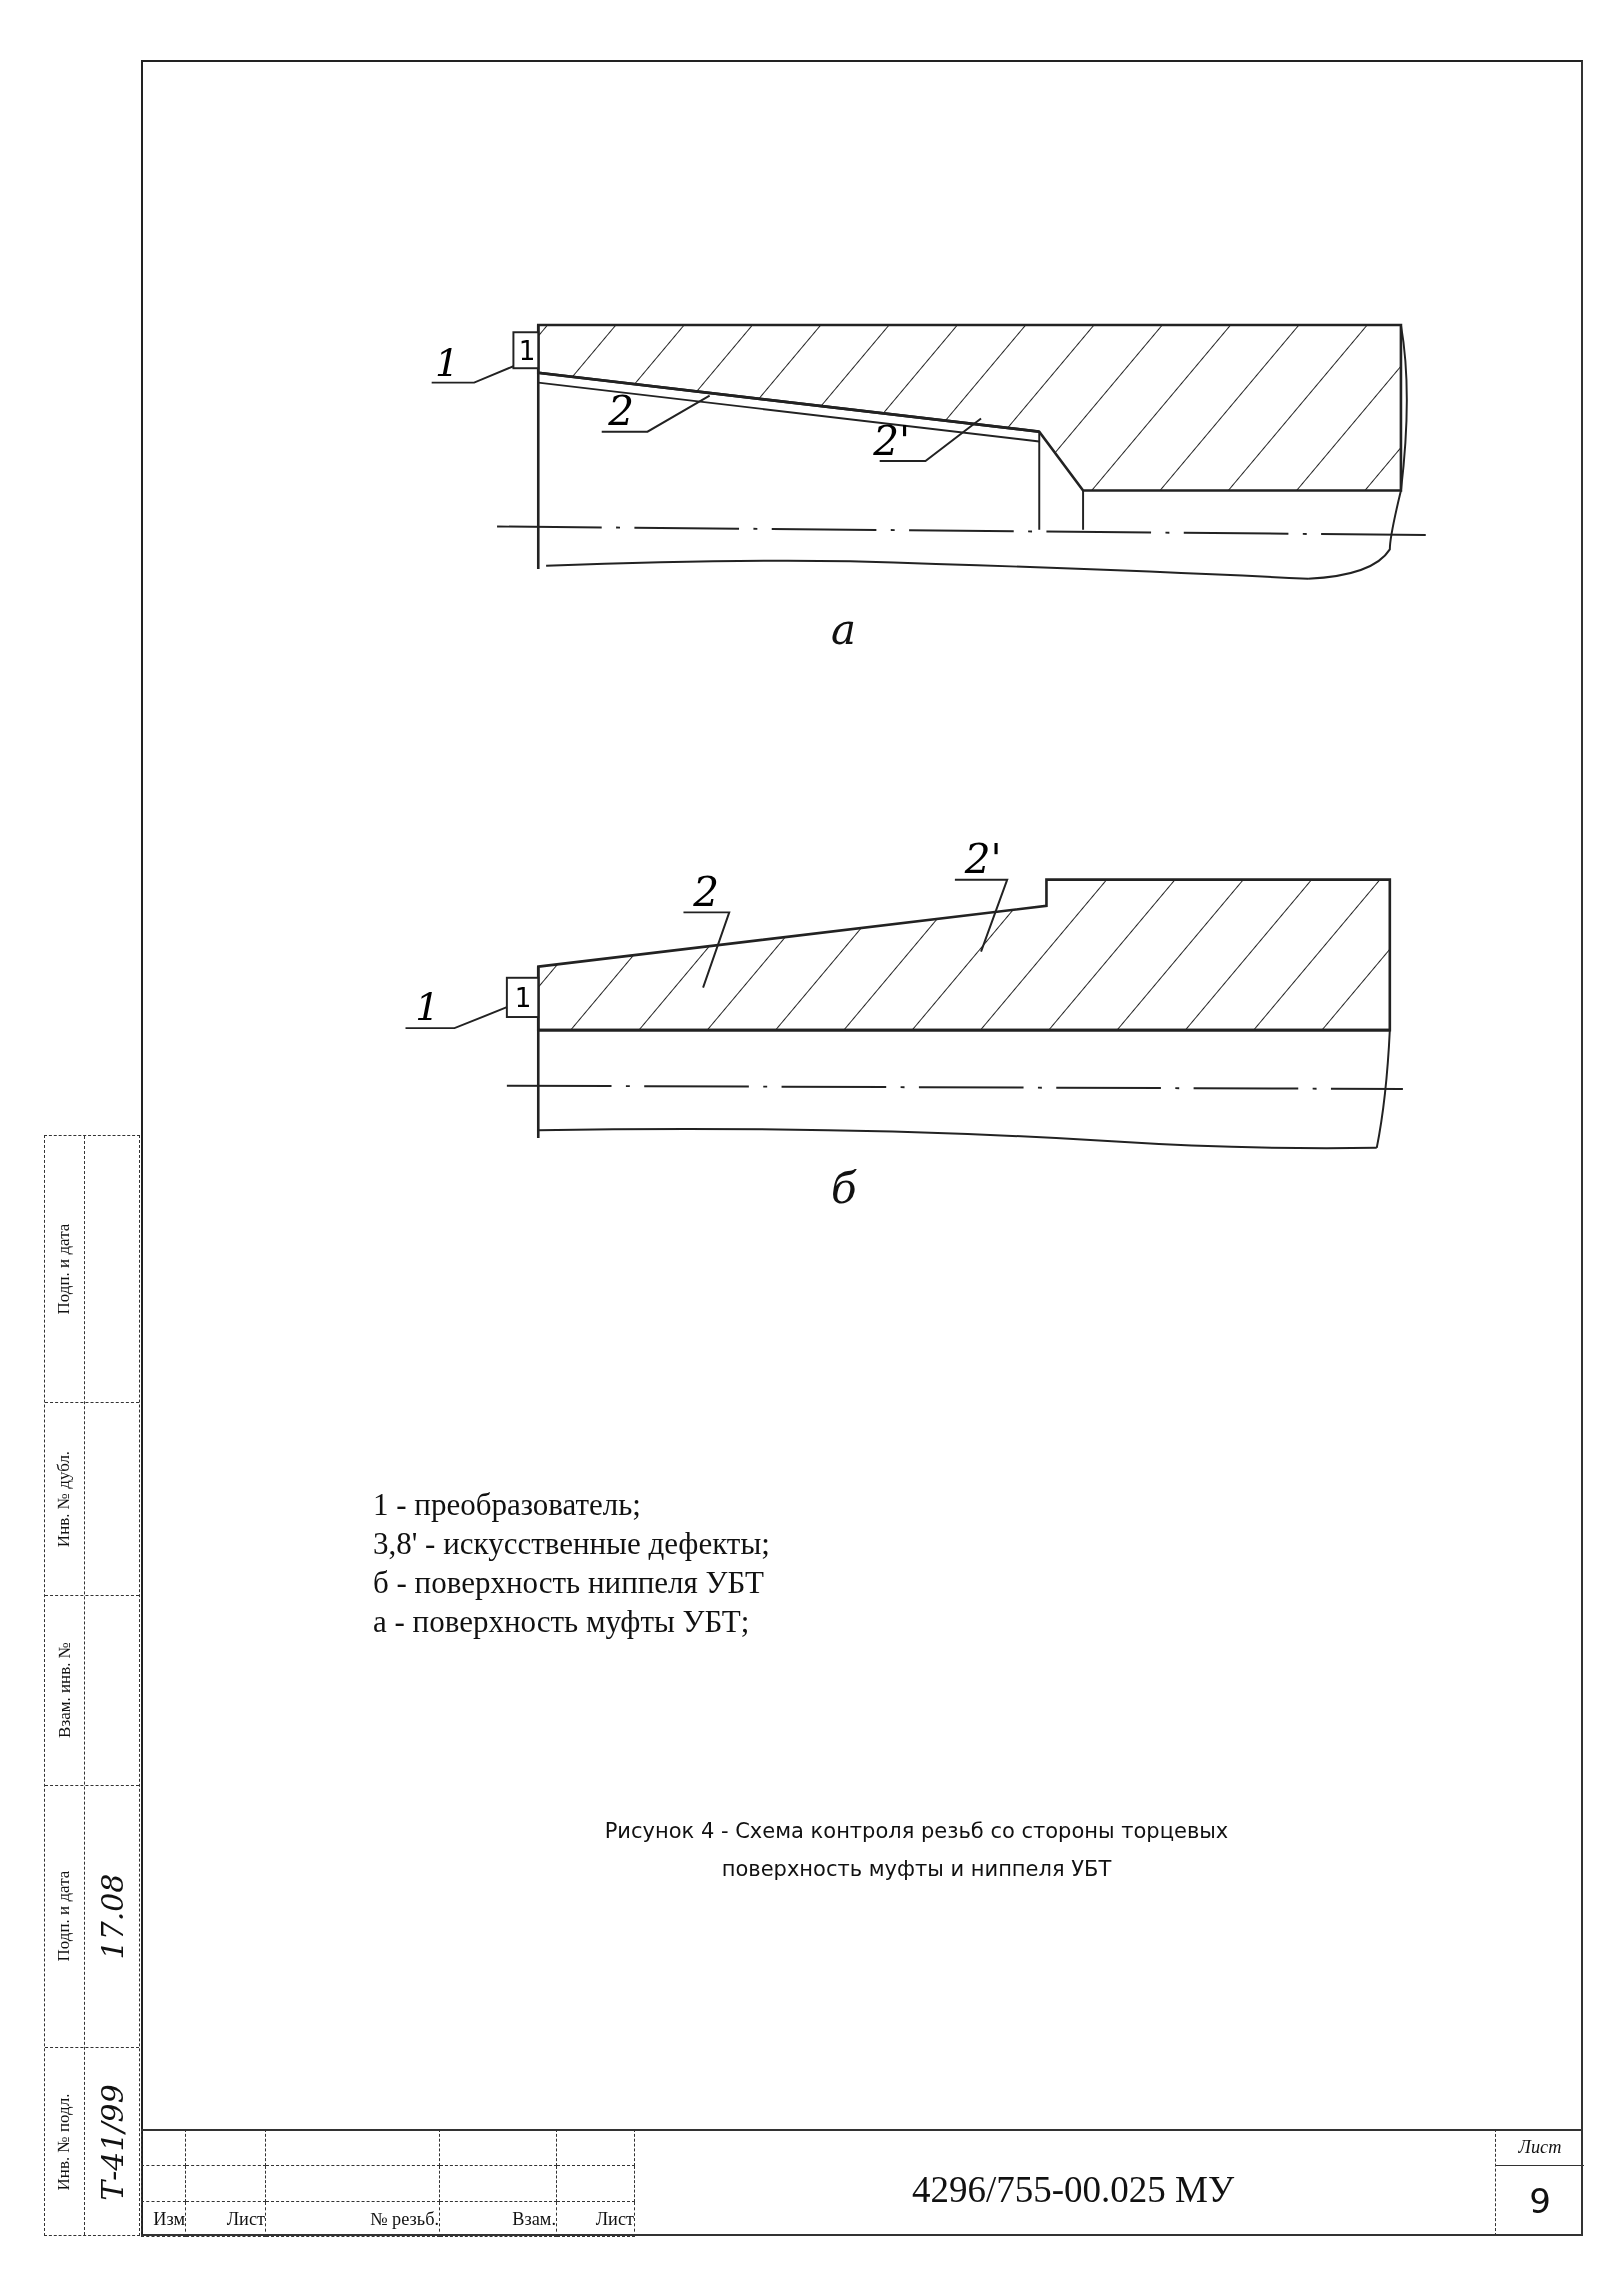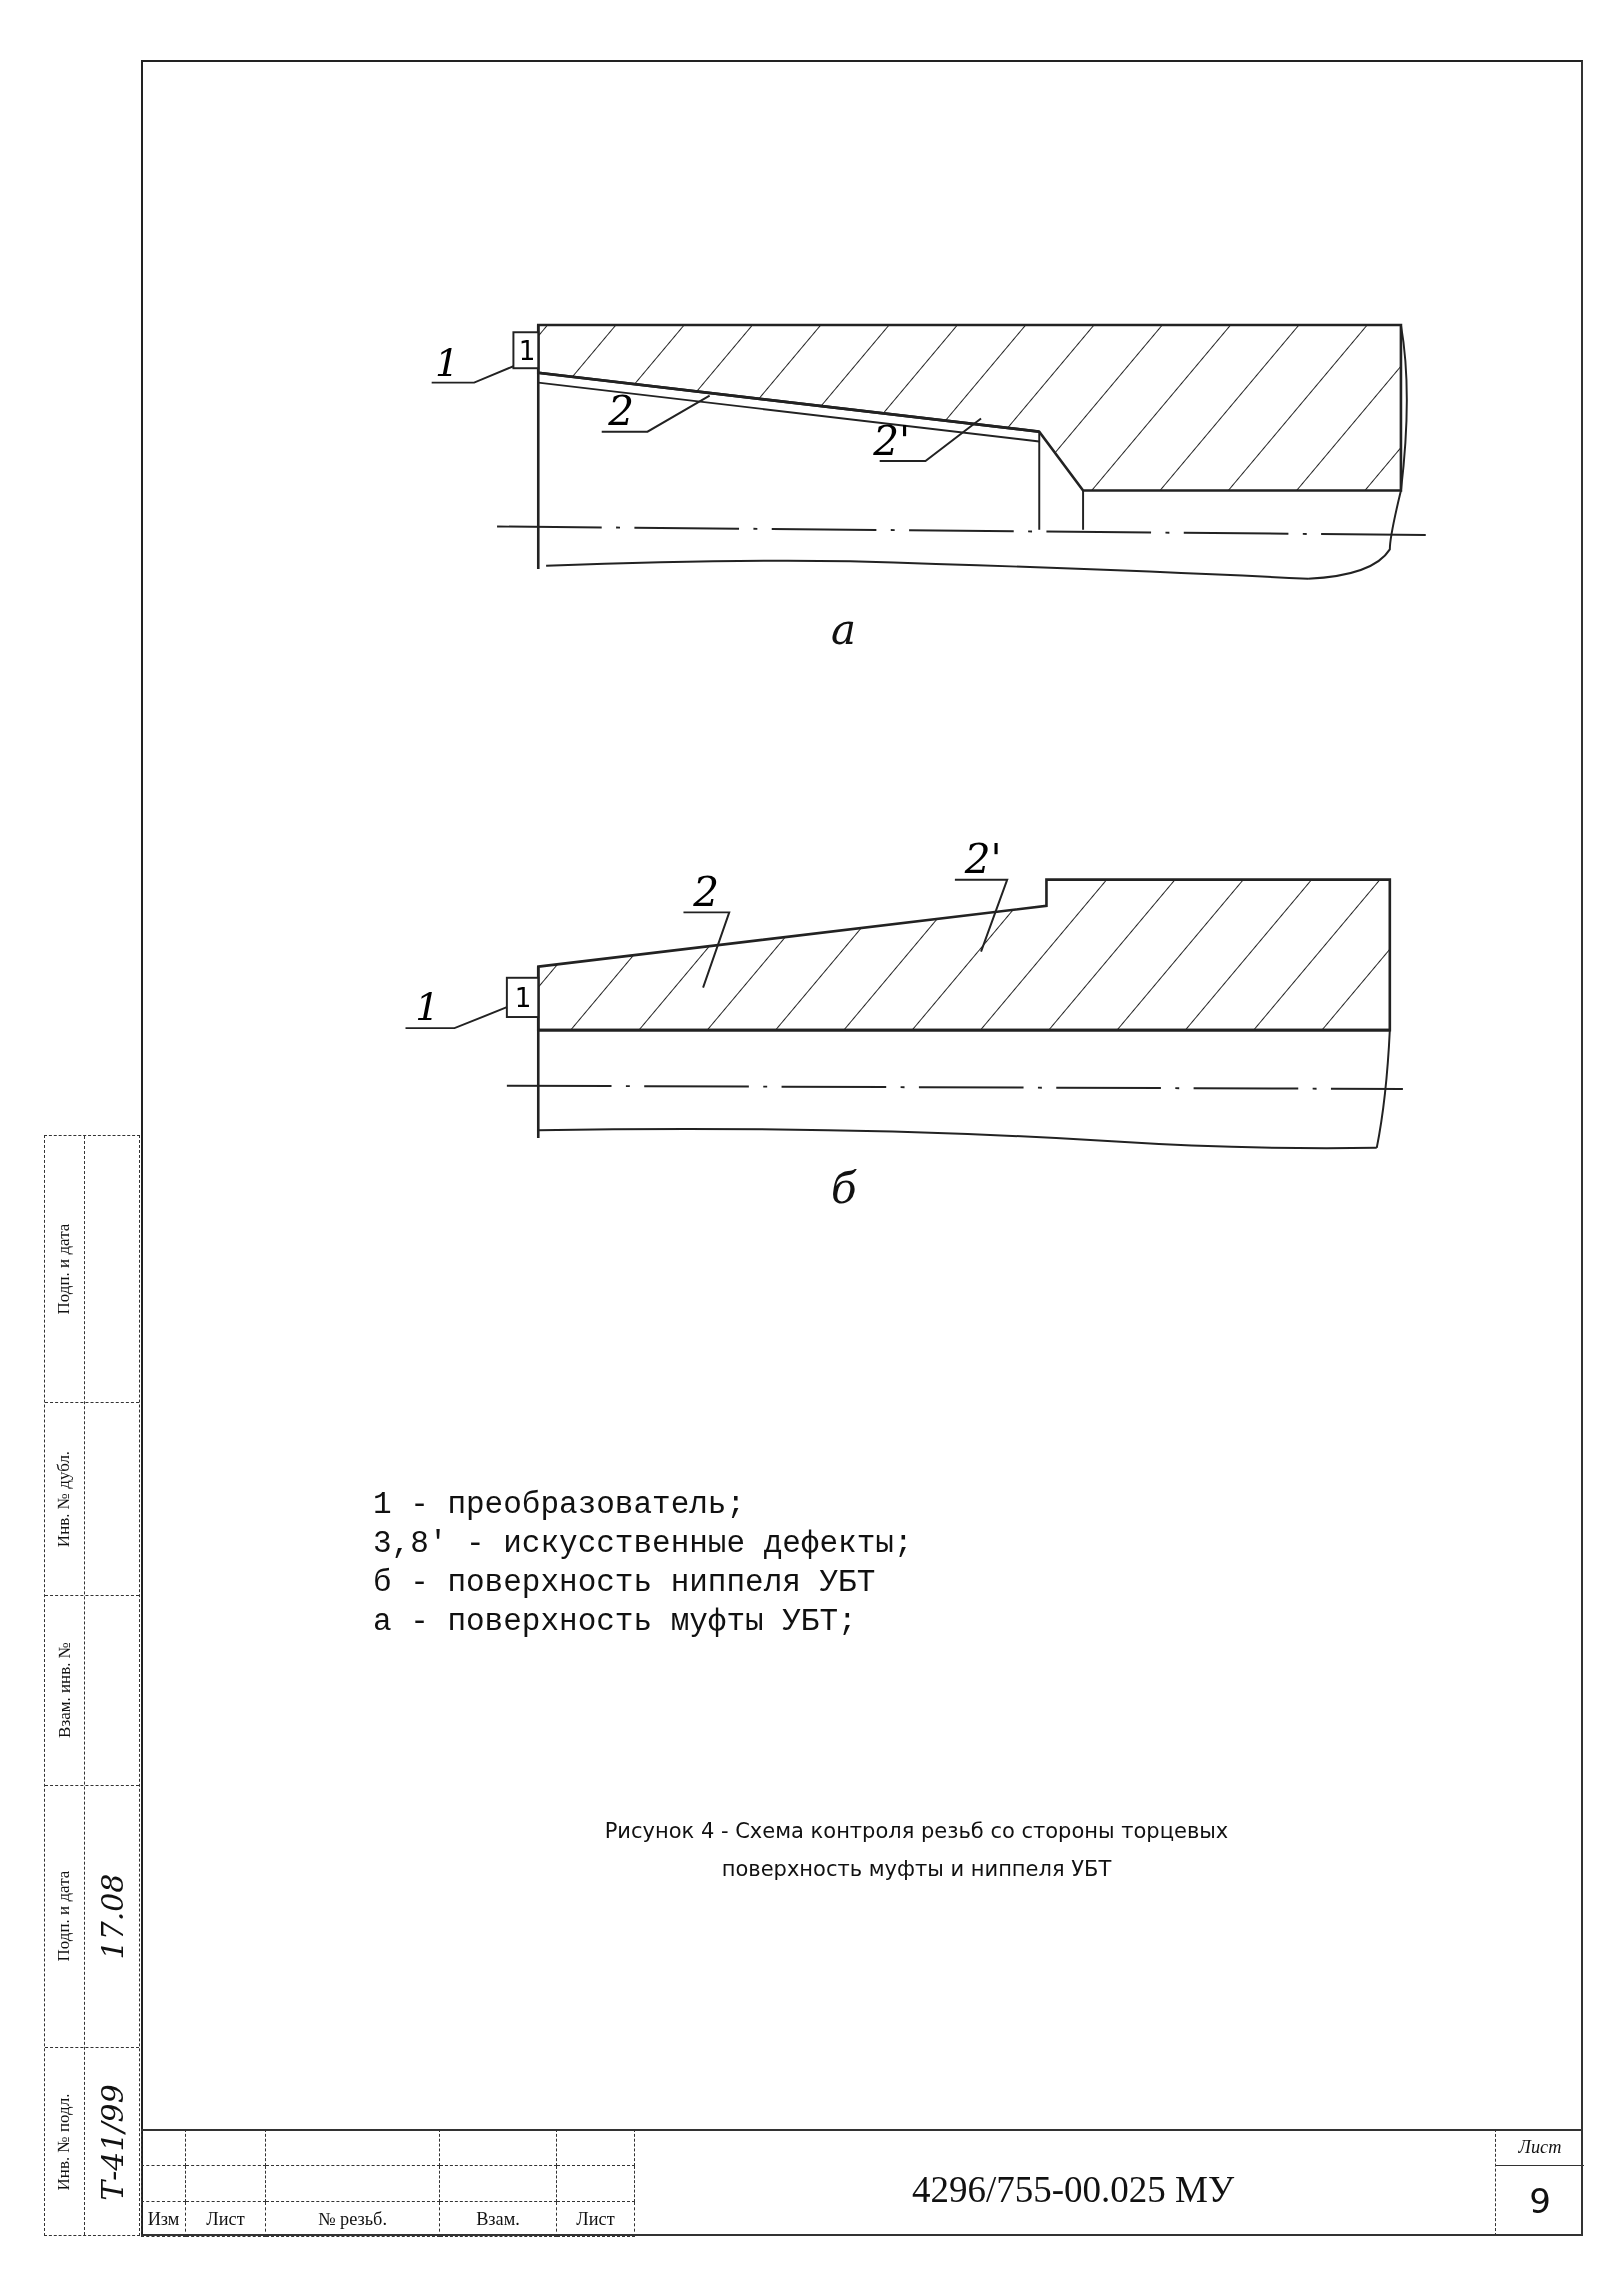--- a/index.html
+++ b/index.html
@@ -1,32 +1,32 @@
 <!DOCTYPE html>
 <html style="font-size:10.5px"><head>
 <meta charset="utf-8">
 <style>
   html,body{margin:0;padding:0;background:#fff;}
   body{width:1622px;height:2295px;position:relative;overflow:hidden;font-family:"DejaVu Sans",sans-serif;color:#111;}
   .frame{position:absolute;left:141px;top:60px;width:1442px;height:2176px;border-left:2.6px solid #222;border-top:2.6px solid #222;border-right:2px solid #333;border-bottom:2px solid #333;box-sizing:border-box;}
   svg.draw{position:absolute;left:0;top:0;}
-  .legend{position:absolute;left:373px;top:1485px;font-size:31px;line-height:39px;font-family:Liberation Mono, monospace;}
+  .legend{position:absolute;left:373px;top:1485px;font-size:31px;line-height:39px;font-family:Liberation Serif, serif;}
   .legend div{white-space:nowrap;}
   .caption{position:absolute;left:406px;top:1812px;width:1021px;text-align:center;font-size:21px;line-height:38px;}
   .fig-label{position:absolute;font-family:"DejaVu Serif",serif;font-style:italic;font-size:42px;}
   .stamp{position:absolute;left:44px;top:1135px;width:96px;height:1101px;border:1.3px dashed #333;box-sizing:border-box;}
   .stamp .divv{position:absolute;left:39px;top:0;bottom:0;border-left:1.3px dashed #333;}
   .stamp .cell{position:absolute;left:0;width:39px;display:flex;align-items:center;justify-content:center;}
   .stamp .cell span{transform:rotate(-90deg);white-space:nowrap;font-family:"Liberation Serif",serif;font-size:17px;}
   .stamp .hline{position:absolute;left:0;right:0;border-top:1.3px dashed #333;}
   .stamp .hand{position:absolute;left:39px;width:57px;display:flex;align-items:center;justify-content:center;}
   .stamp .hand span{transform:rotate(-90deg);white-space:nowrap;font-family:"DejaVu Serif",serif;font-style:italic;font-size:30px;}
   .tb{position:absolute;left:141px;top:2129px;width:1442px;height:107px;}
   .tb table{border-collapse:collapse;position:absolute;left:0;top:0;height:107px;}
-  .tb td{border:1.3px dashed #333;font-family:"Liberation Serif",serif;font-size:18.3px;text-align:center;padding:0;}
+  .tb td{border:1.3px dashed #333;font-family:"Liberation Serif",serif;font-size:18.3px;text-align:right;padding:0;}
   .tb .code{position:absolute;left:510px;top:13px;width:844px;height:94px;display:flex;align-items:center;justify-content:center;font-family:"Liberation Serif",serif;font-size:37px;}
   .tb .sheet{position:absolute;left:1354px;top:0;width:88px;height:107px;border-left:1.3px dashed #333;}
   .tb .sheet .lbl{height:36px;border-bottom:1.3px solid #333;display:flex;align-items:center;justify-content:center;font-family:"Liberation Serif",serif;font-size:18.3px;font-style:italic;}
   .tb .sheet .num{height:69px;display:flex;align-items:center;justify-content:center;font-family:"DejaVu Sans",sans-serif;font-size:34px;}
   .tb .topline{position:absolute;left:0;right:0;top:0;border-top:2px solid #333;}
 </style>
 </head>
 <body>
 
 <div class="frame"></div>

